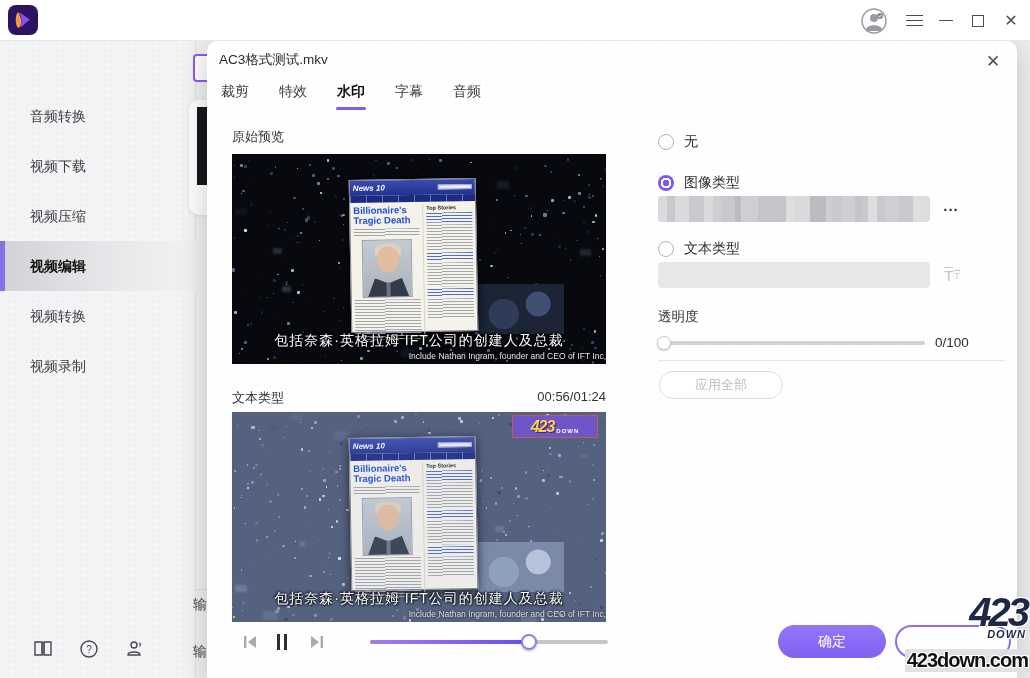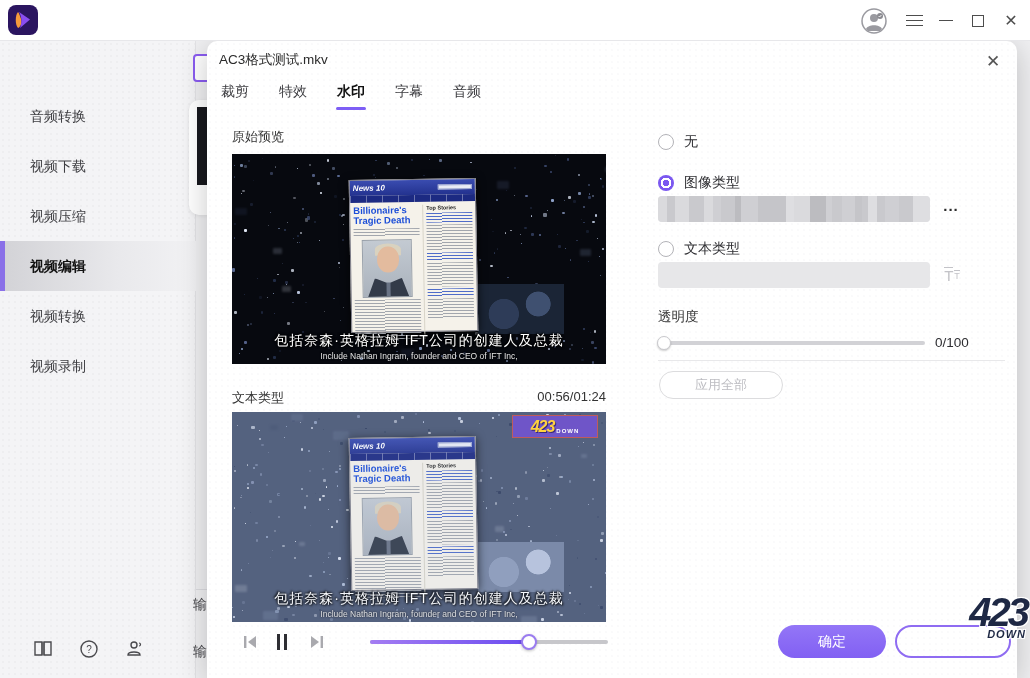--- a/index.html
+++ b/index.html
@@ -74,21 +74,21 @@
   .portrait .tie { position:absolute; left:23px; bottom:0; width:4px; height:14px; background:#6a7486; }
   .top-stories { font-size:5.5px; font-weight:bold; color:#222; margin-bottom:2px; }
 
   
   .mini-frame { position:absolute; left:246px; top:130px; width:86px; height:50px; z-index:2;
     background:radial-gradient(circle at 70% 40%, #3f5070 0 18%, transparent 19%), radial-gradient(circle at 30% 60%, #2e3c58 0 22%, transparent 23%), #1b2536; }
   .preview.output .mini-frame { background:radial-gradient(circle at 70% 40%, #b9c5dd 0 18%, transparent 19%), radial-gradient(circle at 30% 60%, #8e9cba 0 22%, transparent 23%), #7685a3; }
 
   .subtitle { position:absolute; left:0; bottom:3px; width:100%; text-align:center; z-index:4; }
   .sub-cn { font-size:14px; font-weight:normal; color:#fff; letter-spacing:1px; text-shadow:0 0 3px #000, 1px 1px 2px #000, -1px -1px 2px #000; }
-  .sub-en { font-size:8.5px; color:#e4e4e4; text-shadow:0 0 2px #000; margin-top:1px; }
+  .sub-en { font-size:8.5px; color:#e4e4e4; text-shadow:0 0 2px #000; margin-top:1px;text-align:right; }
 
   .preview.output:after { content:""; position:absolute; inset:0; background:rgba(170,190,225,0.10); z-index:5; pointer-events:none; }
   .out-badge { position:absolute; left:280px; top:3px; width:86px; height:23px; background:#6f55c8; border:1px solid #c05b5b; z-index:6;
     display:flex; align-items:center; justify-content:center; gap:2px; }
   .out-badge b { color:#ffd23e; font-size:16px; font-style:italic; font-weight:900; letter-spacing:-1px; text-shadow:1px 1px 0 #3a2a7a; }
   .out-badge span { color:#fff; font-size:6px; font-weight:bold; align-self:flex-end; margin-bottom:3px; letter-spacing:1px; }
 
   
   .pc-icon { position:absolute; top:592px; width:22px; height:18px; display:flex; align-items:center; justify-content:center; cursor:pointer; }
   .seek { position:absolute; left:163px; top:597px; width:238px; height:8px; cursor:pointer; }
@@ -1007,13 +1007,14 @@
   <div class="divider"></div>
   <div class="apply-all">应用全部</div>
 
   <button class="ok-btn">确定</button>
   <button class="cancel-btn"></button>
 </div>
 
 <div class="wm">
   <div class="wm-423">423</div>
   <div class="wm-down">DOWN</div>
+  <div class="wm-site">423down.com</div>
 </div>
 
 </body></html>

